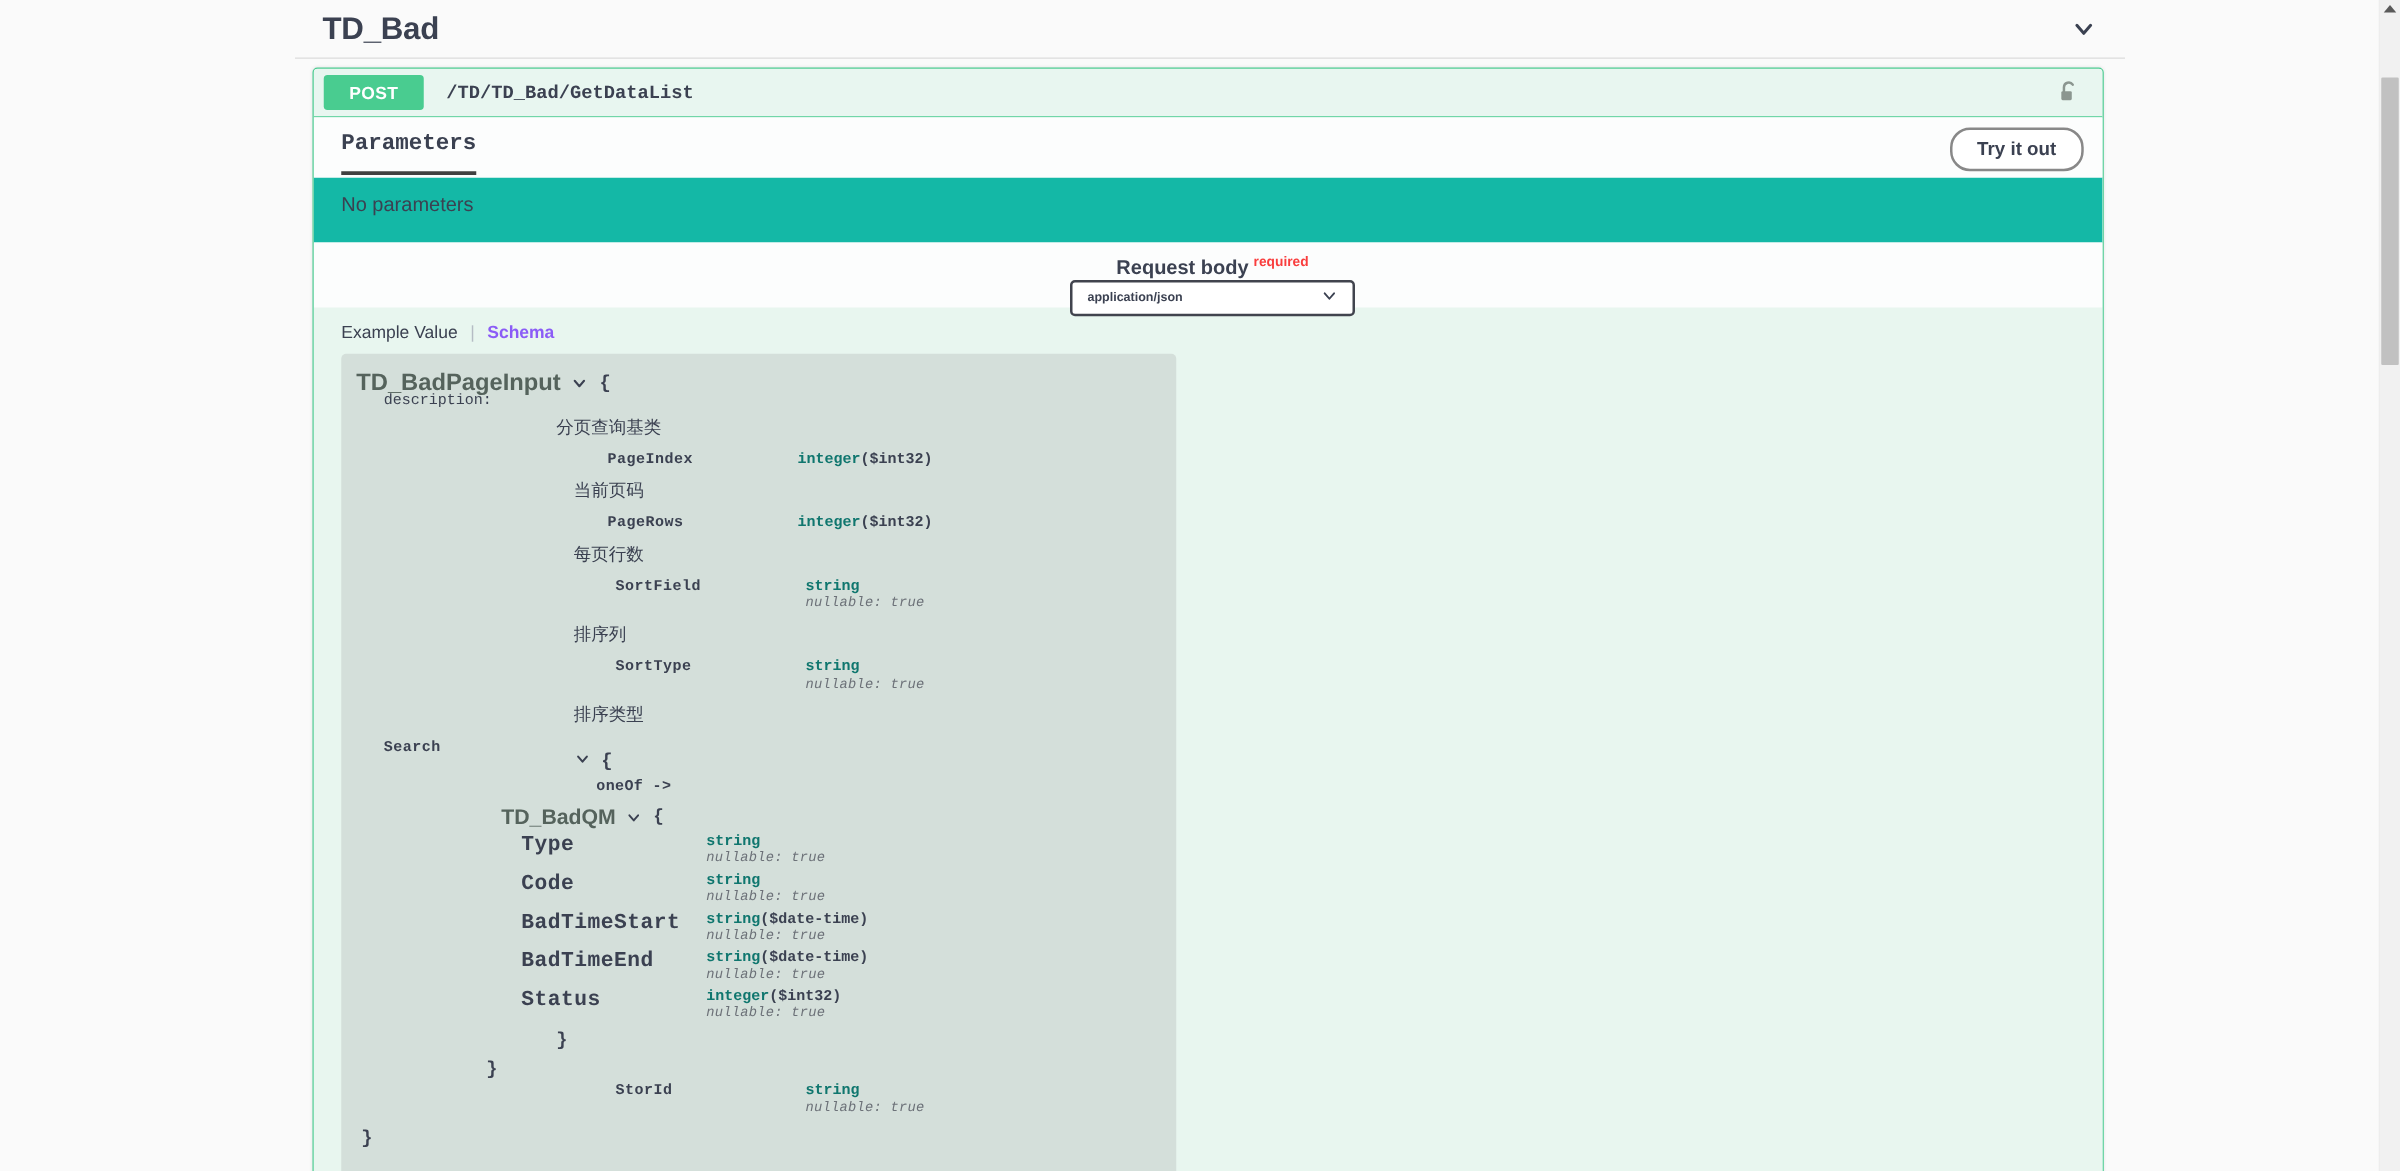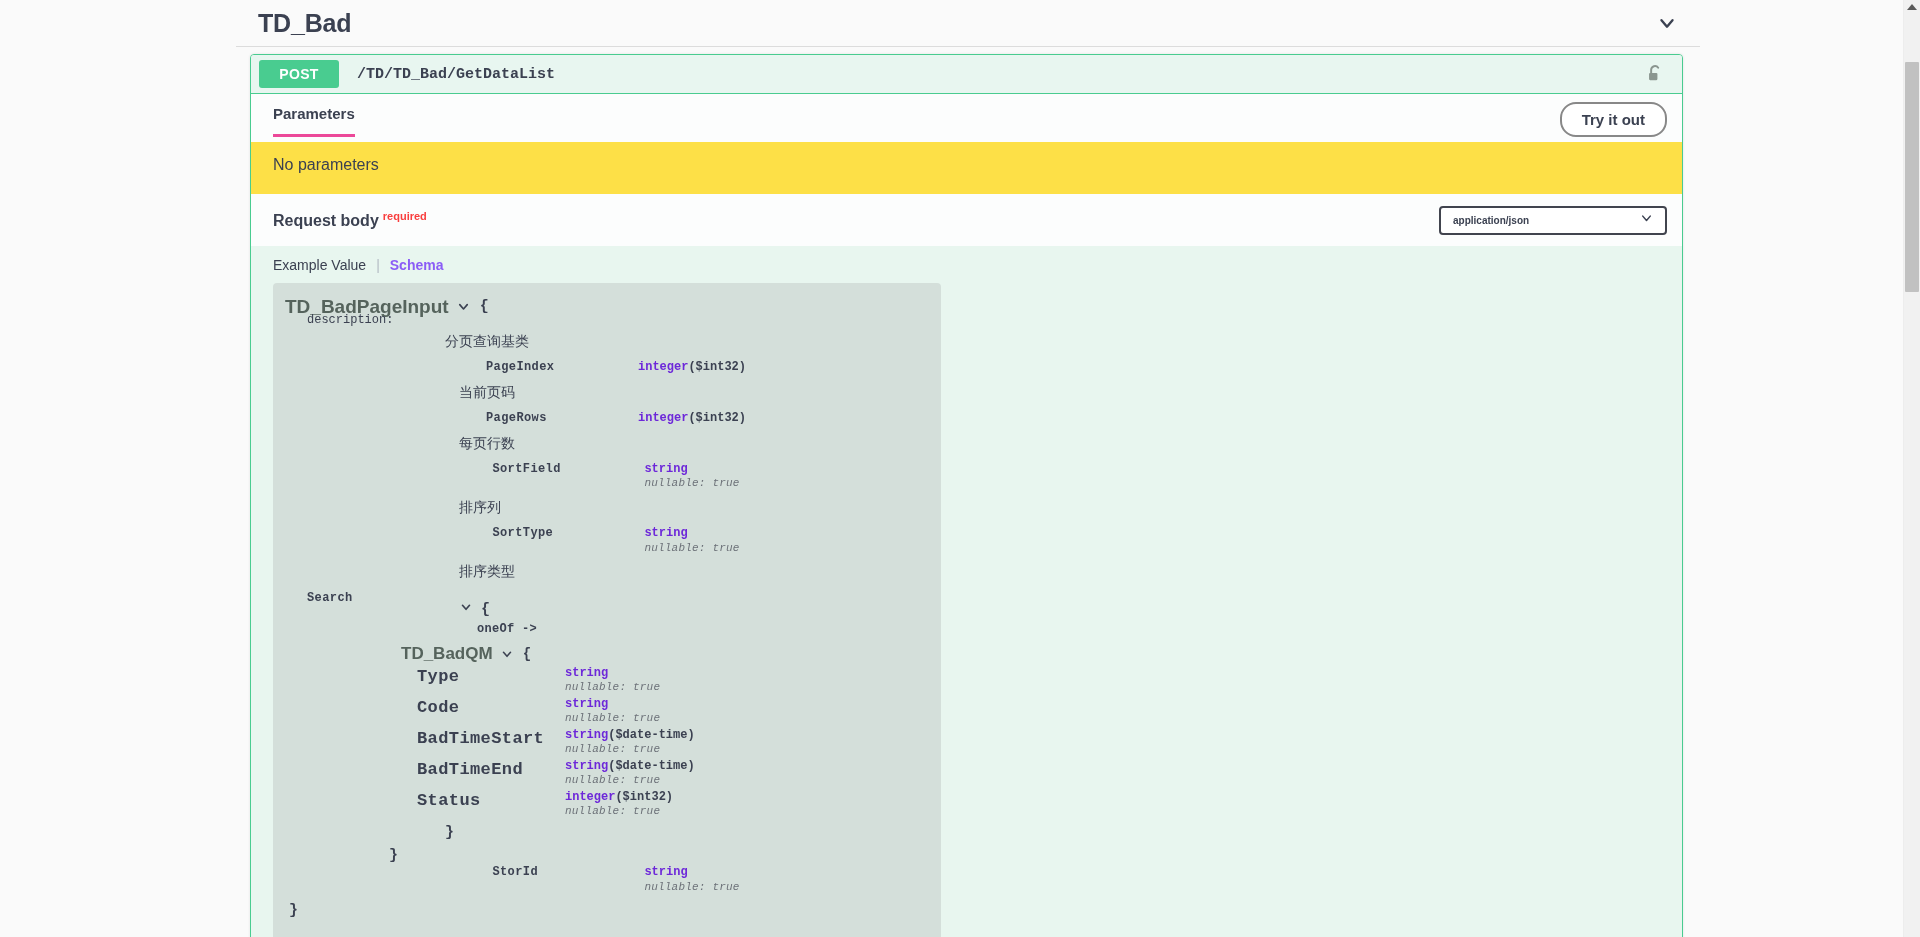--- a/index.html
+++ b/index.html
@@ -125,56 +125,58 @@
   .tabs-row {
     display: flex;
     align-items: flex-start;
     justify-content: space-between;
     background: #fcfdfd;
     padding: 12px 15px 0 22px;
     position: relative;
     height: 48px;
   }
   .tab-item {
-    font-size: 15px;
+    font-size: 18px;
     font-weight: bold;
     color: #3b4151;
     padding-bottom: 11px;
-    border-bottom: 3px solid #ec4899;
+    border-bottom: 3px solid #404040;
     cursor: pointer;
     line-height: 1.1;
+    font-family: Liberation Mono, monospace;
   }
   .try-btn {
     font-size: 15px;
     font-weight: bold;
     color: #3b4151;
     background: #fff;
     border: 2px solid #888;
     border-radius: 16px;
     padding: 7px 20px;
     cursor: pointer;
     font-family: "Liberation Sans", sans-serif;
     margin-top: -4px;
   }
 
   .noparams-row {
-    background: #fde047;
+    background: #14b8a6;
     padding: 14px 22px 20px 22px;
     font-size: 16px;
     color: #3b4151;
     min-height: 52px;
   }
 
   .reqbody-row {
     background: #fcfdfd;
     display: flex;
     align-items: center;
     justify-content: space-between;
     padding: 10px 15px 10px 22px;
     height: 52px;
+    flex-direction: column;
   }
   .reqbody-label {
     font-size: 16px;
     font-weight: bold;
     color: #3b4151;
   }
   .reqbody-required {
     color: #f93e3e;
     font-size: 11px;
     font-weight: bold;
@@ -294,21 +296,21 @@
     color: #3b4151;
     letter-spacing: 0.4px;
     flex-shrink: 0;
   }
   .prop-type {
     font-family: "Liberation Mono", monospace;
     font-size: 12px;
     font-weight: bold;
   }
   .prop-type .t {
-    color: #6d28d9;
+    color: #0f766e;
   }
   .prop-type .fmt {
     color: #3b4151;
   }
   .prop-nullable {
     font-family: "Liberation Mono", monospace;
     font-size: 11px;
     font-style: italic;
     color: #6c7178;
     margin-top: 1px;

